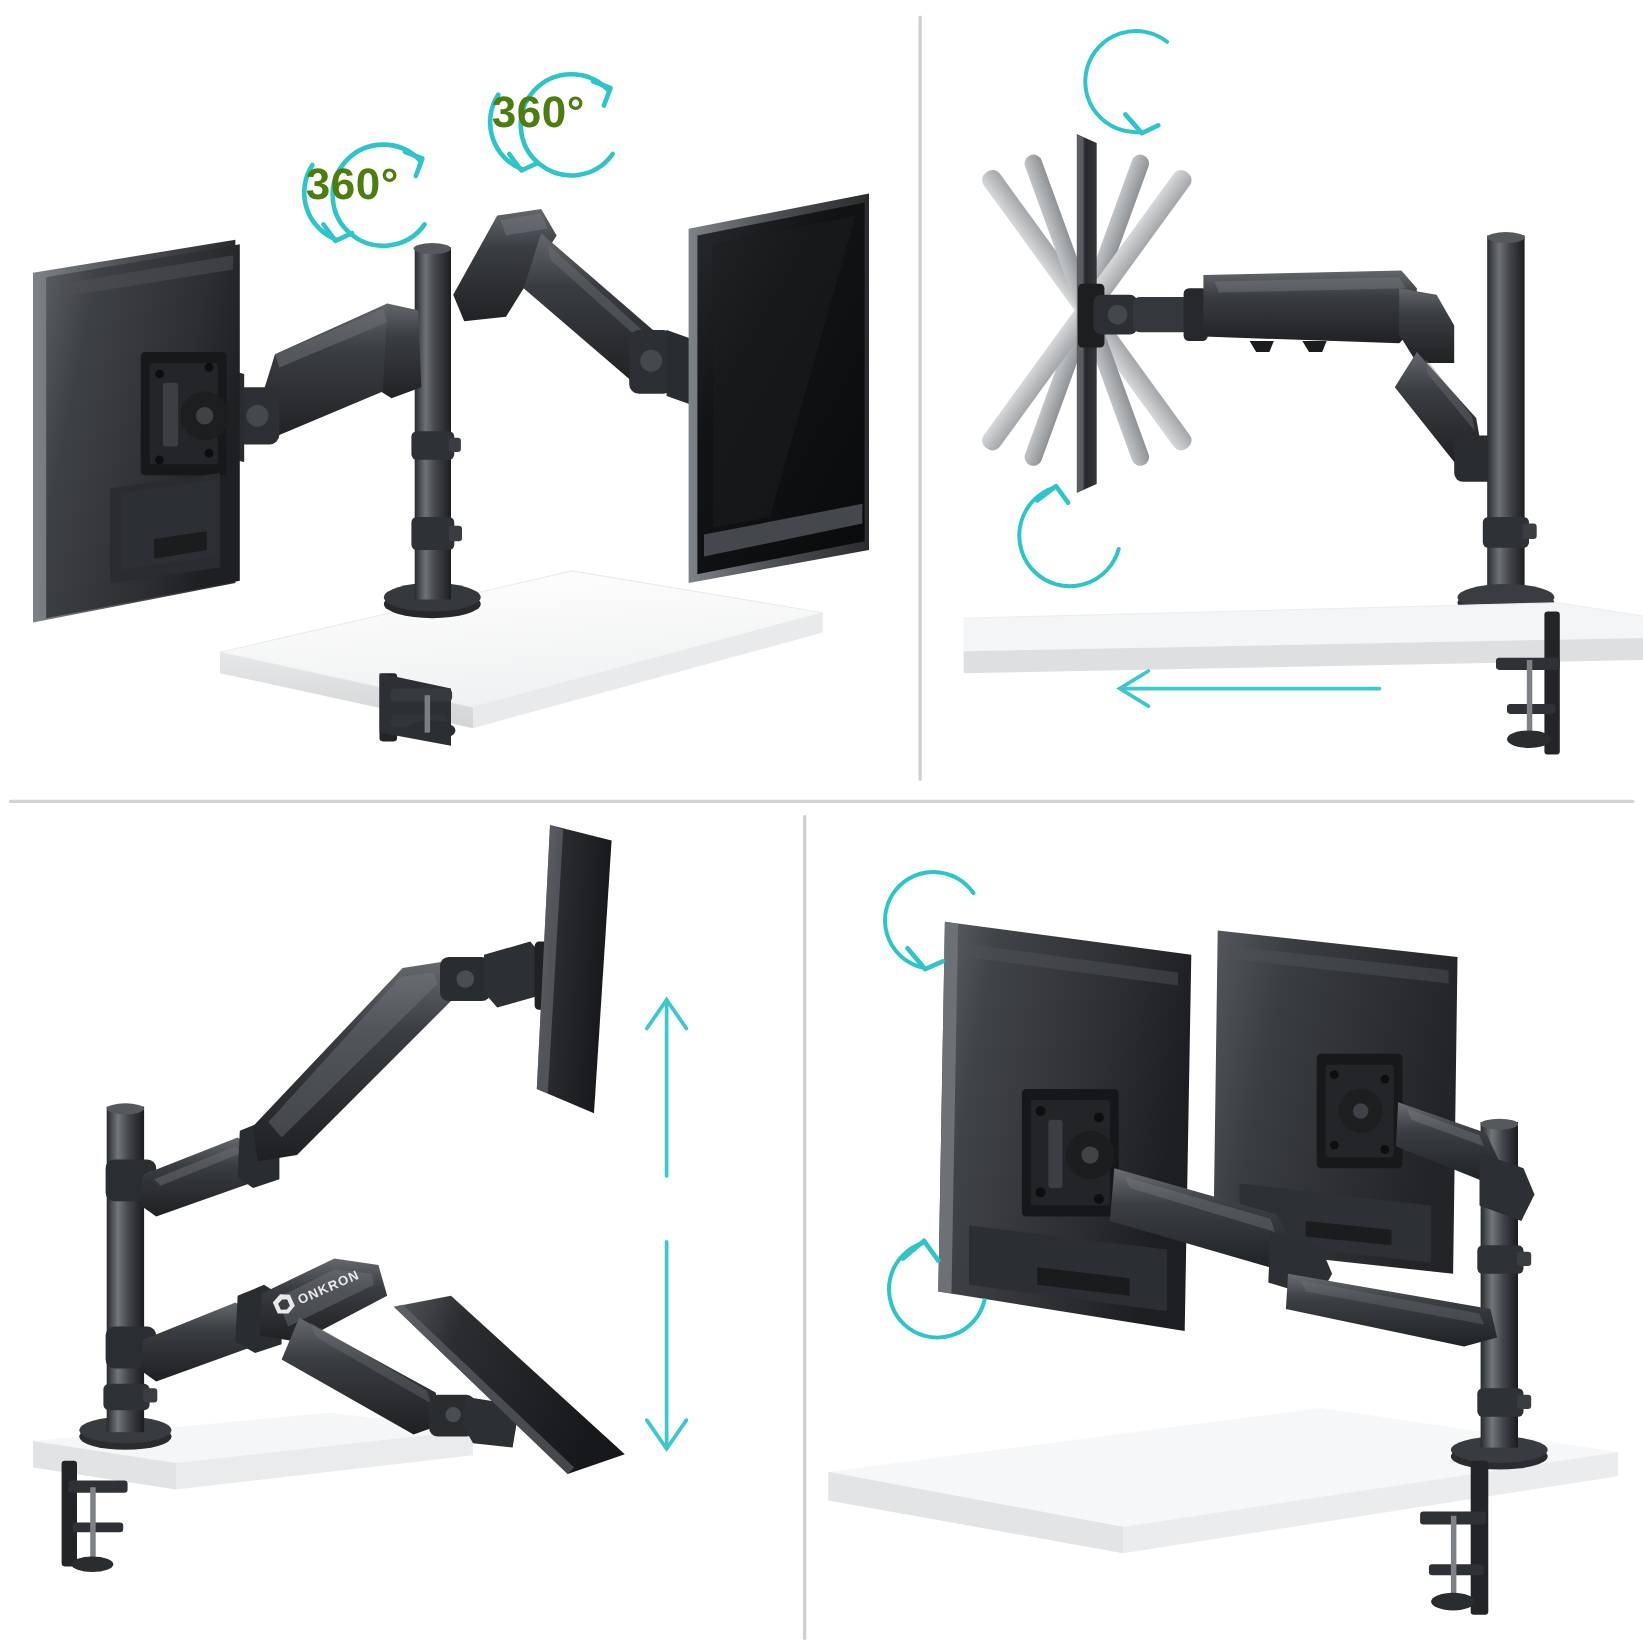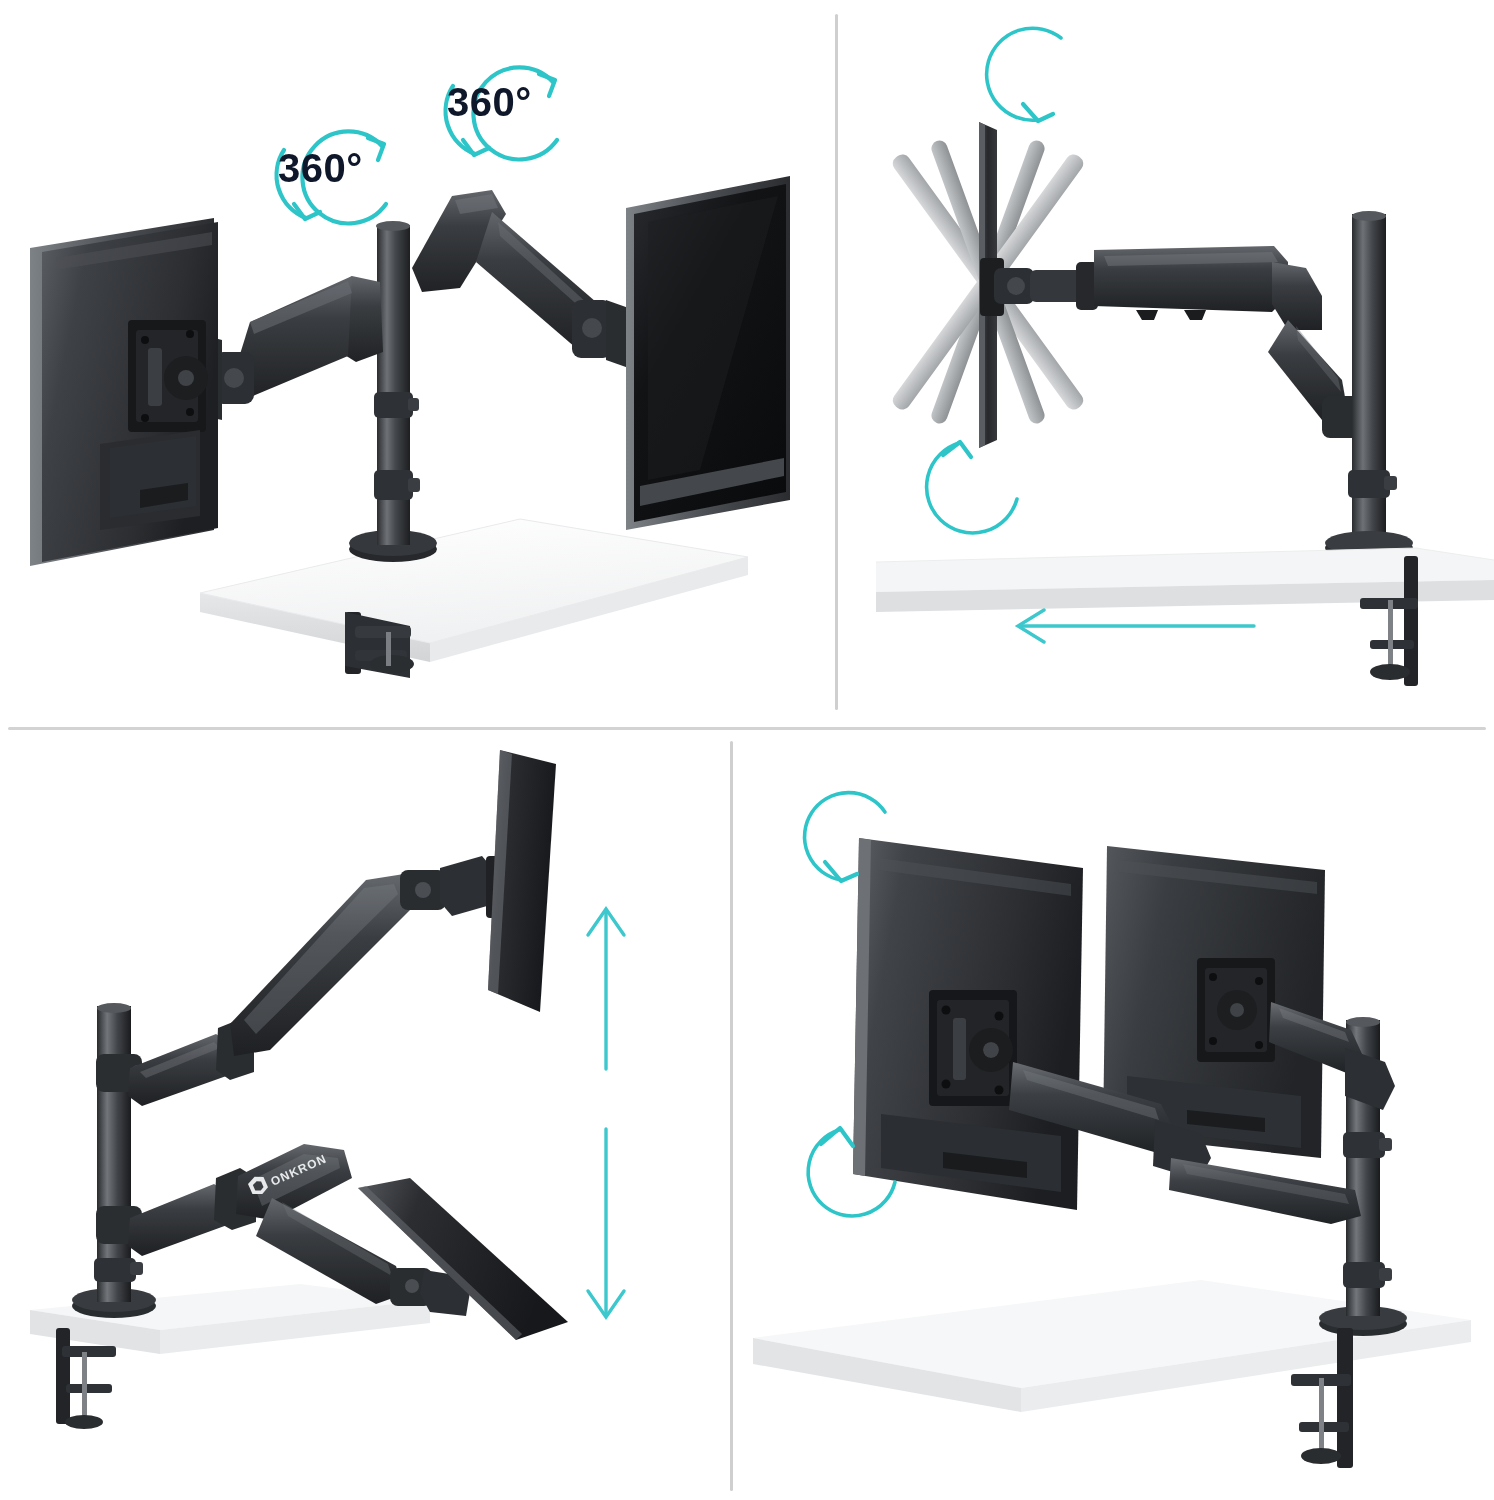--- a/index.html
+++ b/index.html
@@ -28,21 +28,21 @@
   }
 
   .panel { position:absolute; }
   #panel-tl { left:0;    top:0;    width:836px; height:728px; }
   #panel-tr { left:836px; top:0;   width:658px; height:728px; }
   #panel-bl { left:0;    top:728px; width:731px; height:772px; }
   #panel-br { left:731px; top:728px; width:763px; height:772px; }
 
   
   .ann {
-    position:absolute; font-weight:700; color:#0f172a;
+    position:absolute; font-weight:700; color:#4d7c0f;
     letter-spacing:.5px; white-space:nowrap;
   }
   .ann-360a { left:278px; top:146px; font-size:40px; }
   .ann-360b { left:447px; top:80px;  font-size:40px; }
 
   svg { position:absolute; overflow:visible; }
   .arc { fill:none; stroke:#2ec5c9; stroke-width:4.2; stroke-linecap:round; }
   .arc-thin { fill:none; stroke:#2ec5c9; stroke-width:3.6; stroke-linecap:round; }
   .arrowhead { fill:none; stroke:#2ec5c9; stroke-width:4.2; stroke-linecap:round; stroke-linejoin:round; }
   .dimline { stroke:#3cc8cc; stroke-width:3.4; stroke-linecap:round; fill:none; }

